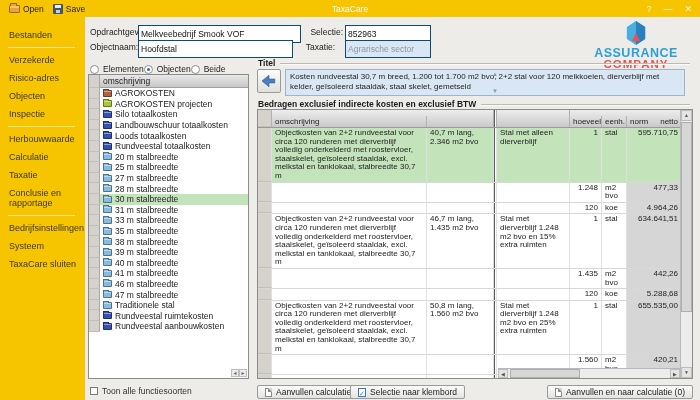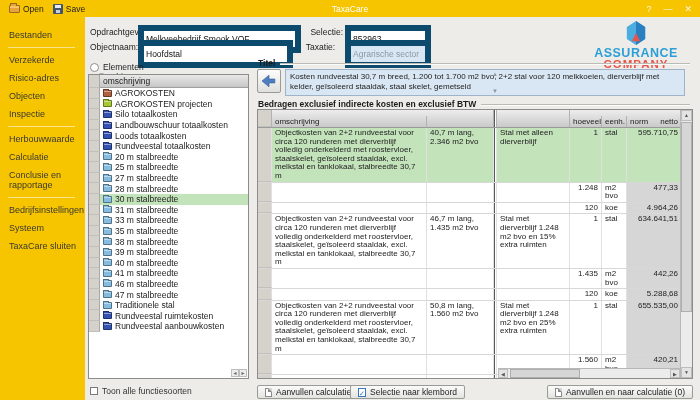--- a/index.html
+++ b/index.html
@@ -19,30 +19,30 @@
   .tb-ctrls span { cursor:default; }
 
   
   .sidebar { position:absolute; left:0; top:17px; width:85px; bottom:0; background:var(--yellow); padding-top:9px; }
   .side-item { padding:4px 4px 4px 9px; font-size:9px; color:#3A3A30; line-height:10px; cursor:default; }
   .side-div { height:1px; background:rgba(255,255,255,.55); margin:3px 10px 3px 8px; }
 
   
   .content { position:absolute; left:85px; top:17px; right:0; bottom:0; background:#EDECE9; }
   .flabel { position:absolute; font-size:8.5px; color:#222; }
-  .tinput { position:absolute; height:13px; border:6px solid #0c4a6e; background:#fff; font-family:"Liberation Sans",sans-serif; font-size:8.5px; padding:8px 2px; color:#111; }
+  .tinput { position:absolute; height:13px; border:1px solid #0c4a6e; background:#fff; font-family:"Liberation Sans",sans-serif; font-size:8.5px; padding:8px 2px; color:#111; }
   .tinput.disabled { background:var(--info_blue); color:#8A97A6; }
 
   
   .logo { position:absolute; left:492px; top:4px; width:118px; text-align:center; }
   .logo-l1 { font-size:12.5px; font-weight:bold; letter-spacing:.5px; color:var(--logo_blue); line-height:12px; }
   .logo-l2 { font-size:11.5px; font-weight:bold; letter-spacing:1px; color:var(--logo_red); line-height:11px; }
 
   
-  .filterrow { position:absolute; left:5px; top:45px; display:flex; align-items:flex-end; height:12px;flex-direction:column; }
+  .filterrow { position:absolute; left:5px; top:45px; display:flex; align-items:flex-end; height:12px; }
   .ropt { display:flex; align-items:center; gap:4px; cursor:default; }
   .radio { width:9px; height:9px; border:1px solid #8E8E8E; border-radius:50%; background:#fff; position:relative; }
   .radio.on::before { content:''; position:absolute; left:2px; top:2px; width:3px; height:3px; border-radius:50%; background:#2F64A8; }
   .rlbl { font-size:8.5px; }
 
   
   .treepanel { position:absolute; left:3px; top:57px; width:161px; height:305px; background:#fff; border:1px solid #8C8C8C; overflow:hidden; }
   .tree-head { display:flex; height:13px; background:linear-gradient(#E9E9E9,#C6C6C6); border-bottom:1px solid #A0A0A0; }
   .tree-head .tgut { height:13px; }
   .tree-head-label { font-size:8.5px; padding:1px 3px; color:#222; }
@@ -124,20 +124,21 @@
 <div class="sidebar">
     <div class="side-item">Bestanden</div>
     <div class="side-div"></div>
     <div class="side-item">Verzekerde</div>
     <div class="side-item">Risico-adres</div>
     <div class="side-item">Objecten</div>
     <div class="side-item">Inspectie</div>
     <div class="side-div"></div>
     <div class="side-item">Herbouwwaarde</div>
     <div class="side-item">Calculatie</div>
+    <div class="side-item">Taxatie</div>
     <div class="side-item">Conclusie en rapportage</div>
     <div class="side-div"></div>
     <div class="side-item">Bedrijfsinstellingen</div>
     <div class="side-item">Systeem</div>
     <div class="side-item">TaxaCare sluiten</div>
   </div>
 
 <div class="content">
 
   <div class="flabel" style="left:5px; top:10px;">Opdrachtgever:</div>

